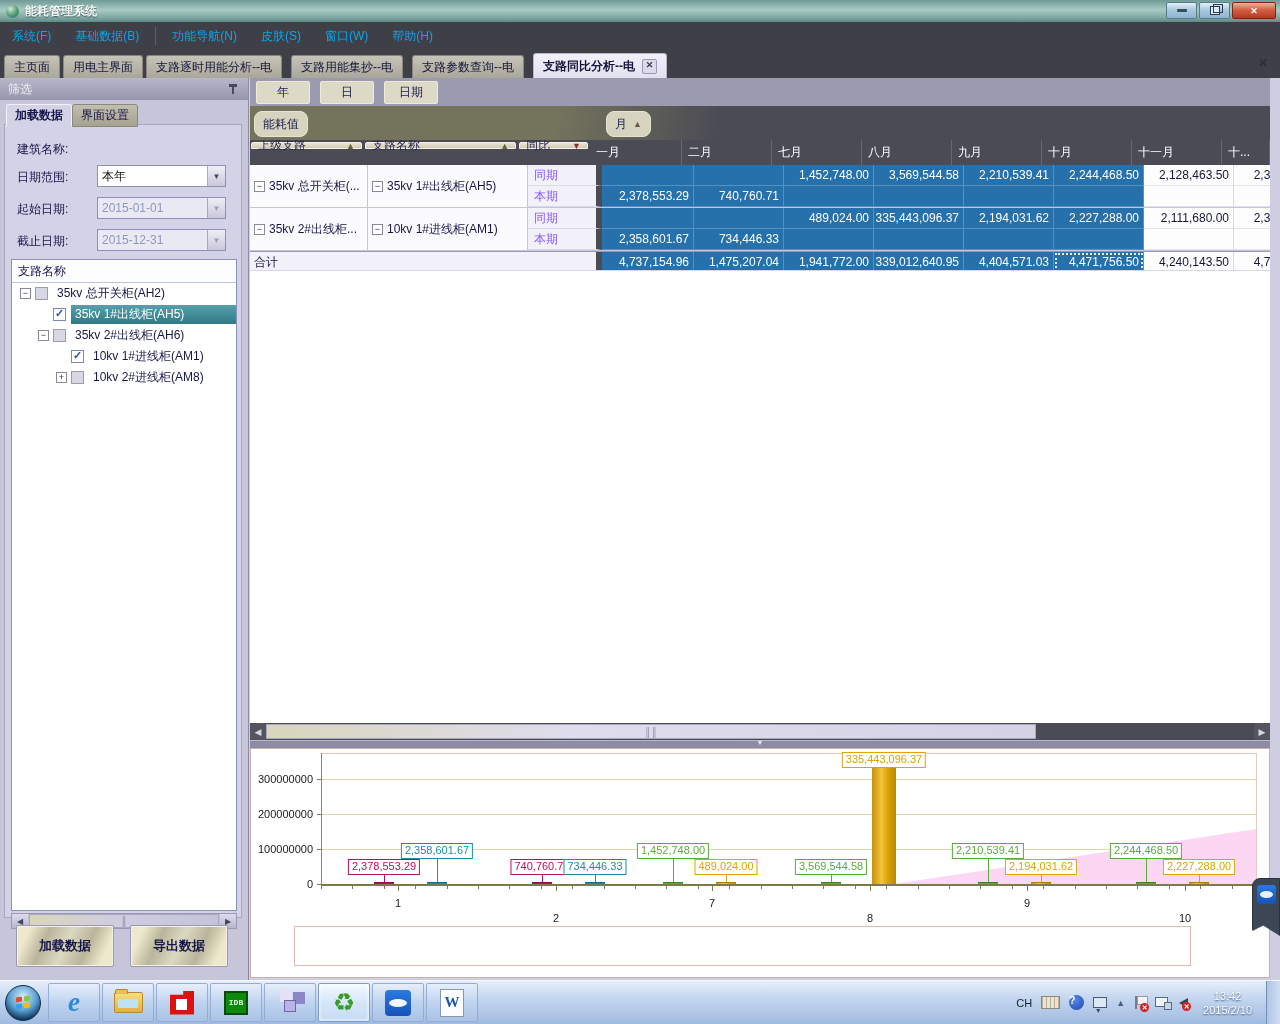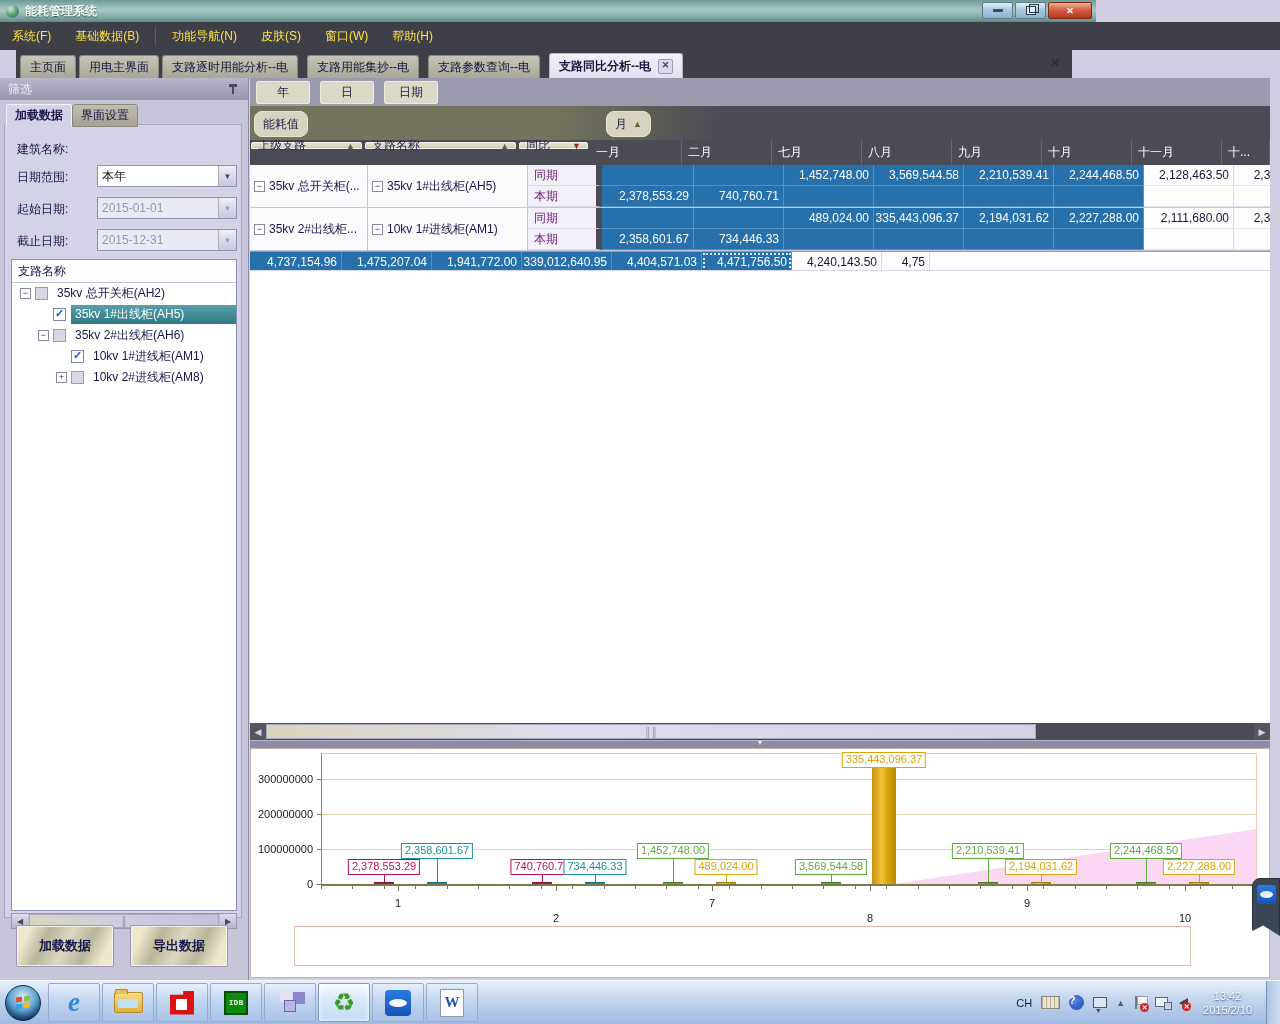--- a/index.html
+++ b/index.html
@@ -1,42 +1,42 @@
 <!DOCTYPE html>
 <html><head>
 <meta charset="utf-8">
 <style>
   html,body{margin:0;padding:0}
   body{width:1280px;height:1024px;position:relative;overflow:hidden;
        font-family:"Liberation Sans",sans-serif;background:#cfcde2;font-size:12px;color:#16164a}
 
   
-  #titlebar{position:absolute;left:0;top:0;width:1096px;height:22px;
+  #titlebar{position:absolute;left:0;top:0;width:1280px;height:22px;
     background:linear-gradient(#6f9a95,#a9cac4 45%,#7fa8a2 80%,#5f8a84);
     display:flex;align-items:center;padding-left:6px;box-sizing:border-box}
   #title-icon{width:13px;height:13px;border-radius:50%;
     background:radial-gradient(circle at 35% 30%,#cfe8d8,#4f9a6a 55%,#2a6a8a);margin-right:6px;flex:none}
   #title-text{color:#f6fbf9;font-weight:bold;text-shadow:0 1px 1px #3a5a55}
   #win-controls{position:absolute;right:4px;top:2px;display:flex;gap:2px}
   .winbtn{width:29px;height:15px;border:1px solid #5a7a8c;border-radius:2px;
     background:linear-gradient(#e2f0fa,#a9c8de 45%,#8db4d2);display:flex;align-items:center;justify-content:center;
     font-size:9px;color:#2a3a48;font-weight:bold}
   .winbtn.close{width:42px;background:linear-gradient(#f0b09a,#d65f42 45%,#b03a22);border-color:#7c2614;color:#fff}
   .glyph-restore{width:8px;height:7px;border:1px solid #2a3a48;position:relative;background:#dceefa}
   .glyph-restore::before{content:"";position:absolute;left:2px;top:-3px;width:8px;height:7px;border:1px solid #2a3a48}
   .glyph-min{width:10px;height:3px;background:#3a4a58;border-radius:1px}
 
   
   #menubar{position:absolute;left:0;top:22px;width:1280px;height:28px;background:#3f3f48;
-    display:flex;align-items:center;color:#fde047}
+    display:flex;align-items:center;color:#0ea5e9}
   .menu-item{padding:5px 12px;cursor:default}
   .menu-div{width:1px;height:18px;background:#5e5e68;margin:0 4px}
 
   
-  #tabbar{position:absolute;left:16px;top:50px;width:1056px;height:28px;background:#3f3f48}
+  #tabbar{position:absolute;left:0;top:50px;width:1280px;height:28px;background:#3f3f48}
   .tab{position:absolute;bottom:0;height:22px;border:1px solid #8a887c;border-bottom:none;
     border-radius:3px 3px 0 0;background:linear-gradient(#c6c4b8,#a9a79a);
     display:flex;align-items:center;padding:0 9px;color:#16163a;white-space:nowrap}
   .tab.active{background:linear-gradient(#f2f0fa,#e3e1f0);border-color:#b8b6c8;height:24px;font-weight:bold}
   .tab .tab-x{width:13px;height:13px;margin-left:7px;border:1px solid #9a98b4;border-radius:2px;
     background:#dcd9ec;color:#3a3a52;font-size:9px;line-height:11px;text-align:center;font-weight:bold}
   #tabbar-close{position:absolute;right:10px;top:6px;color:#2e2e3a;font-weight:bold;font-size:12px;
     width:14px;height:14px;text-align:center;line-height:14px}
 
   
@@ -45,21 +45,21 @@
     background:linear-gradient(#b8b6ca,#9795ab);color:#eef0f6;display:flex;align-items:center;padding-left:8px;box-sizing:border-box}
   #lp-pin{position:absolute;right:10px;top:5px;width:10px;height:12px}
   #lp-pin .head{position:absolute;left:1px;top:1px;width:8px;height:3px;background:#4a4a5e}
   #lp-pin .needle{position:absolute;left:4px;top:4px;width:2px;height:7px;background:#4a4a5e}
   .lp-tab{position:absolute;top:26px;height:21px;padding:0 8px;line-height:21px;
     border:1px solid #8a887c;border-radius:3px 3px 0 0;background:linear-gradient(#c2bfae,#a5a292);z-index:2}
   .lp-tab.active{background:#d4d2e6;border-color:#f2f0fa;border-bottom:1px solid #d4d2e6;z-index:3;font-weight:bold}
   #lp-box{position:absolute;left:4px;top:46px;width:238px;height:794px;background:#d4d2e6;
     border:1px solid #a8a6c0;box-sizing:border-box}
   .lp-label{position:absolute;left:12px;color:#16164a}
-  .combo{position:absolute;left:92px;width:140px;height:22px;background:#fff;border:1px solid #8a92b8;
+  .combo{position:absolute;left:92px;width:129px;height:22px;background:#fff;border:1px solid #8a92b8;
     box-sizing:border-box;display:flex;align-items:center}
   .combo .val{flex:1;padding-left:4px;color:#111;overflow:hidden;white-space:nowrap}
   .combo .drop{width:17px;height:100%;border-left:1px solid #aab;display:flex;align-items:center;justify-content:center;
     background:linear-gradient(#f0eef8,#c9c7da);color:#44455e;font-size:8px}
   .combo.disabled{background:#e9e9f4}
   .combo.disabled .val{color:#8f98b8}
   .combo.disabled .drop{color:#9aa0b8}
 
   #tree-box{position:absolute;left:6px;top:134px;width:226px;height:652px;background:#fff;
     border:1px solid #8a92b8;box-sizing:border-box;overflow:hidden}
@@ -108,21 +108,21 @@
   .hcell-month{color:#fff;display:flex;align-items:center;padding-left:6px;box-sizing:border-box;
     border-right:1px solid #67676f;flex:none}
   .tgroup{display:flex;border-bottom:1px solid #c6c4d8}
   .lblcell{background:#fbfafd;border-right:1px solid #c6c4d8;display:flex;align-items:center;
     padding-left:4px;box-sizing:border-box;flex:none;white-space:nowrap;overflow:hidden}
   .tbl-exp{width:11px;height:11px;border:1px solid #8888a0;background:#fff;font-size:9px;line-height:9px;
     text-align:center;color:#333;margin-right:4px;flex:none;box-sizing:border-box}
   .rowswrap{display:flex;flex-direction:column;flex:1}
   .subrow{display:flex;height:21px}
   .pcell{background:#f2f1f9;border-bottom:1px solid #dbd9ea;border-right:6px solid #4b4b55;
-    display:flex;align-items:center;padding-left:6px;box-sizing:border-box;flex:none;color:#701a75}
+    display:flex;align-items:center;padding-left:6px;box-sizing:border-box;flex:none;color:#8b5cf6}
   .vcell{display:flex;align-items:center;justify-content:flex-end;padding-right:4px;box-sizing:border-box;
     flex:none;white-space:nowrap;overflow:hidden}
   .vcell.hl{background:#2670ab;color:#fff;border-right:1px solid #5590c0;border-bottom:1px solid #5590c0}
   .vcell.plain{background:#fdfdfe;color:#16163a;border-right:1px solid #d8d6e8;border-bottom:1px solid #e4e2f0}
   .vcell.sel{outline:2px dotted #dcecfa;outline-offset:-3px}
   .trow-total{display:flex;height:21px;border-top:1px solid #9a98b4}
   .total-lbl{background:#f2f1f9;border-right:6px solid #4b4b55;display:flex;align-items:center;
     padding-left:4px;box-sizing:border-box;flex:none;color:#16164a}
 
   #tbl-filler{position:absolute;left:0;top:192px;width:1020px;height:453px;background:#fff;border-top:1px solid #d8d6e8}
@@ -433,20 +433,21 @@
             <div class="vcell hl" style="width: 90px;"></div>
             <div class="vcell hl" style="width: 90px;"></div>
             <div class="vcell hl" style="width: 90px;"></div>
             <div class="vcell hl" style="width: 90px;"></div>
             <div class="vcell plain" style="width: 90px;"></div>
             <div class="vcell plain" style="width: 48px;"></div>
           </div>
         </div>
       </div>
       <div class="trow-total">
+        <div class="total-lbl" style="width: 352px;">合计</div>
         <div class="vcell hl" style="width: 92px;">4,737,154.96</div>
         <div class="vcell hl" style="width: 90px;">1,475,207.04</div>
         <div class="vcell hl" style="width: 90px;">1,941,772.00</div>
         <div class="vcell hl" style="width: 90px;">339,012,640.95</div>
         <div class="vcell hl" style="width: 90px;">4,404,571.03</div>
         <div class="vcell hl sel" style="width: 90px;">4,471,756.50</div>
         <div class="vcell plain" style="width: 90px;">4,240,143.50</div>
         <div class="vcell plain" style="width: 48px;">4,75</div>
       </div>
     </div>

